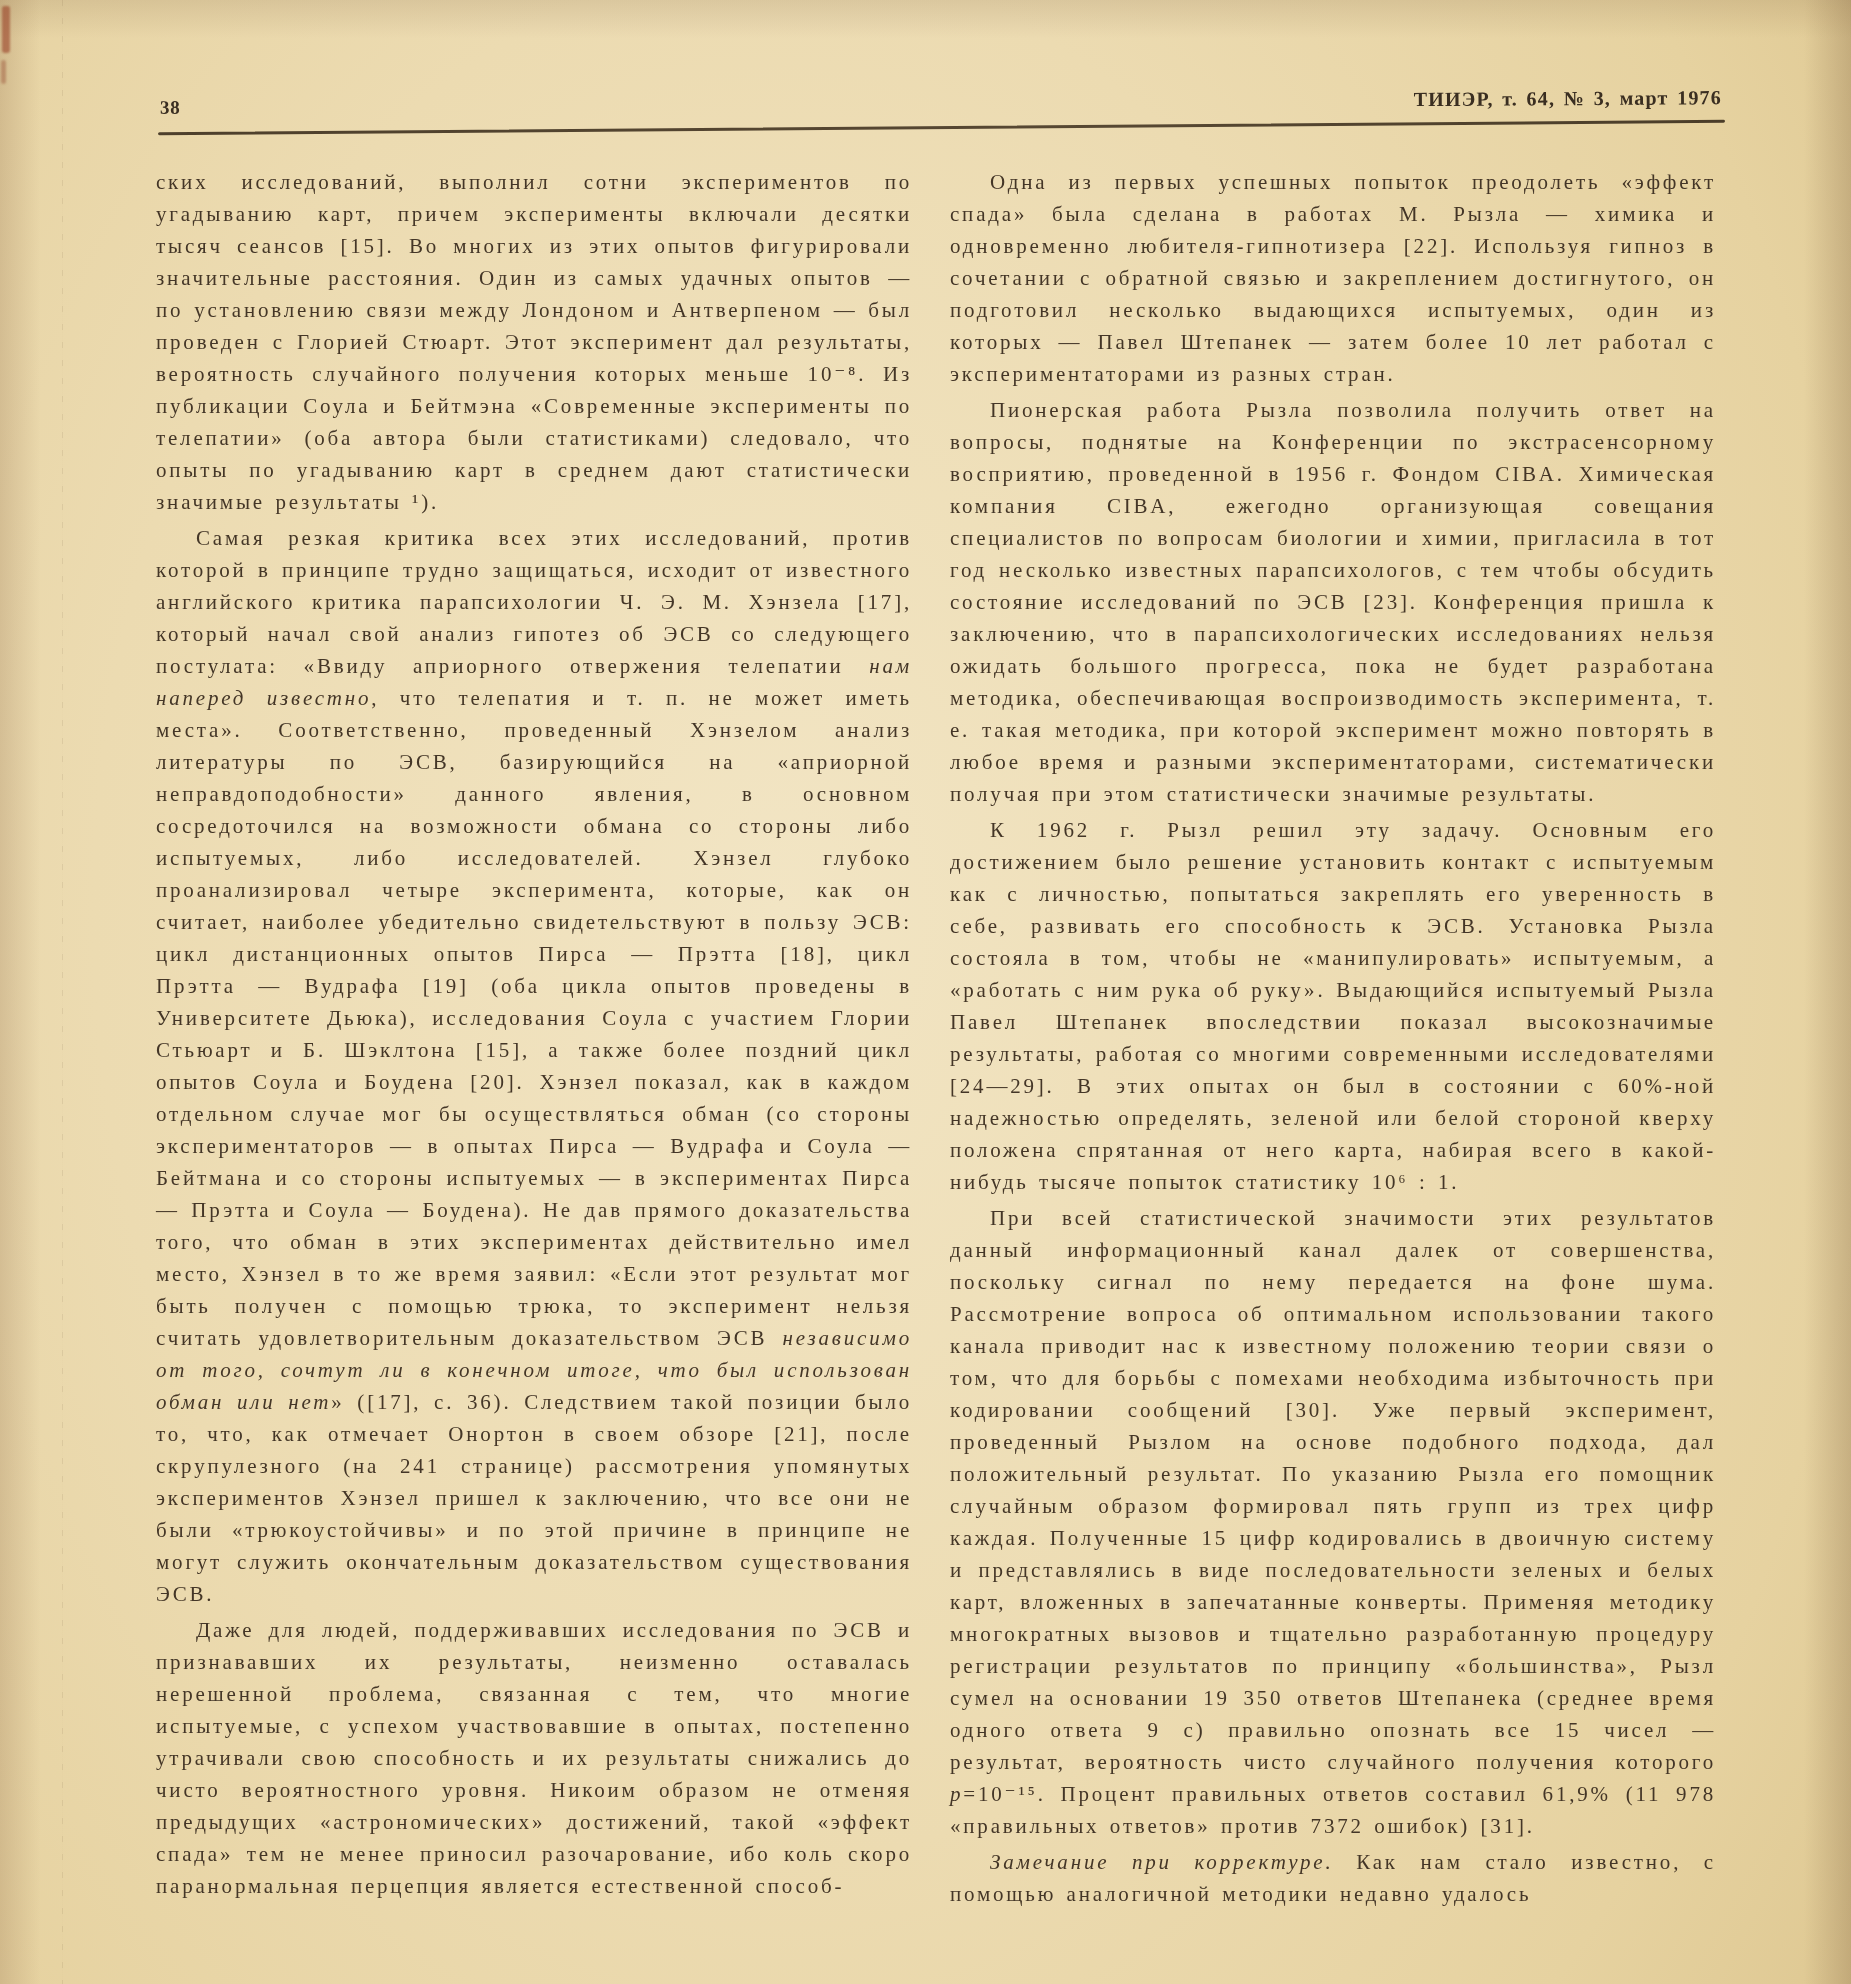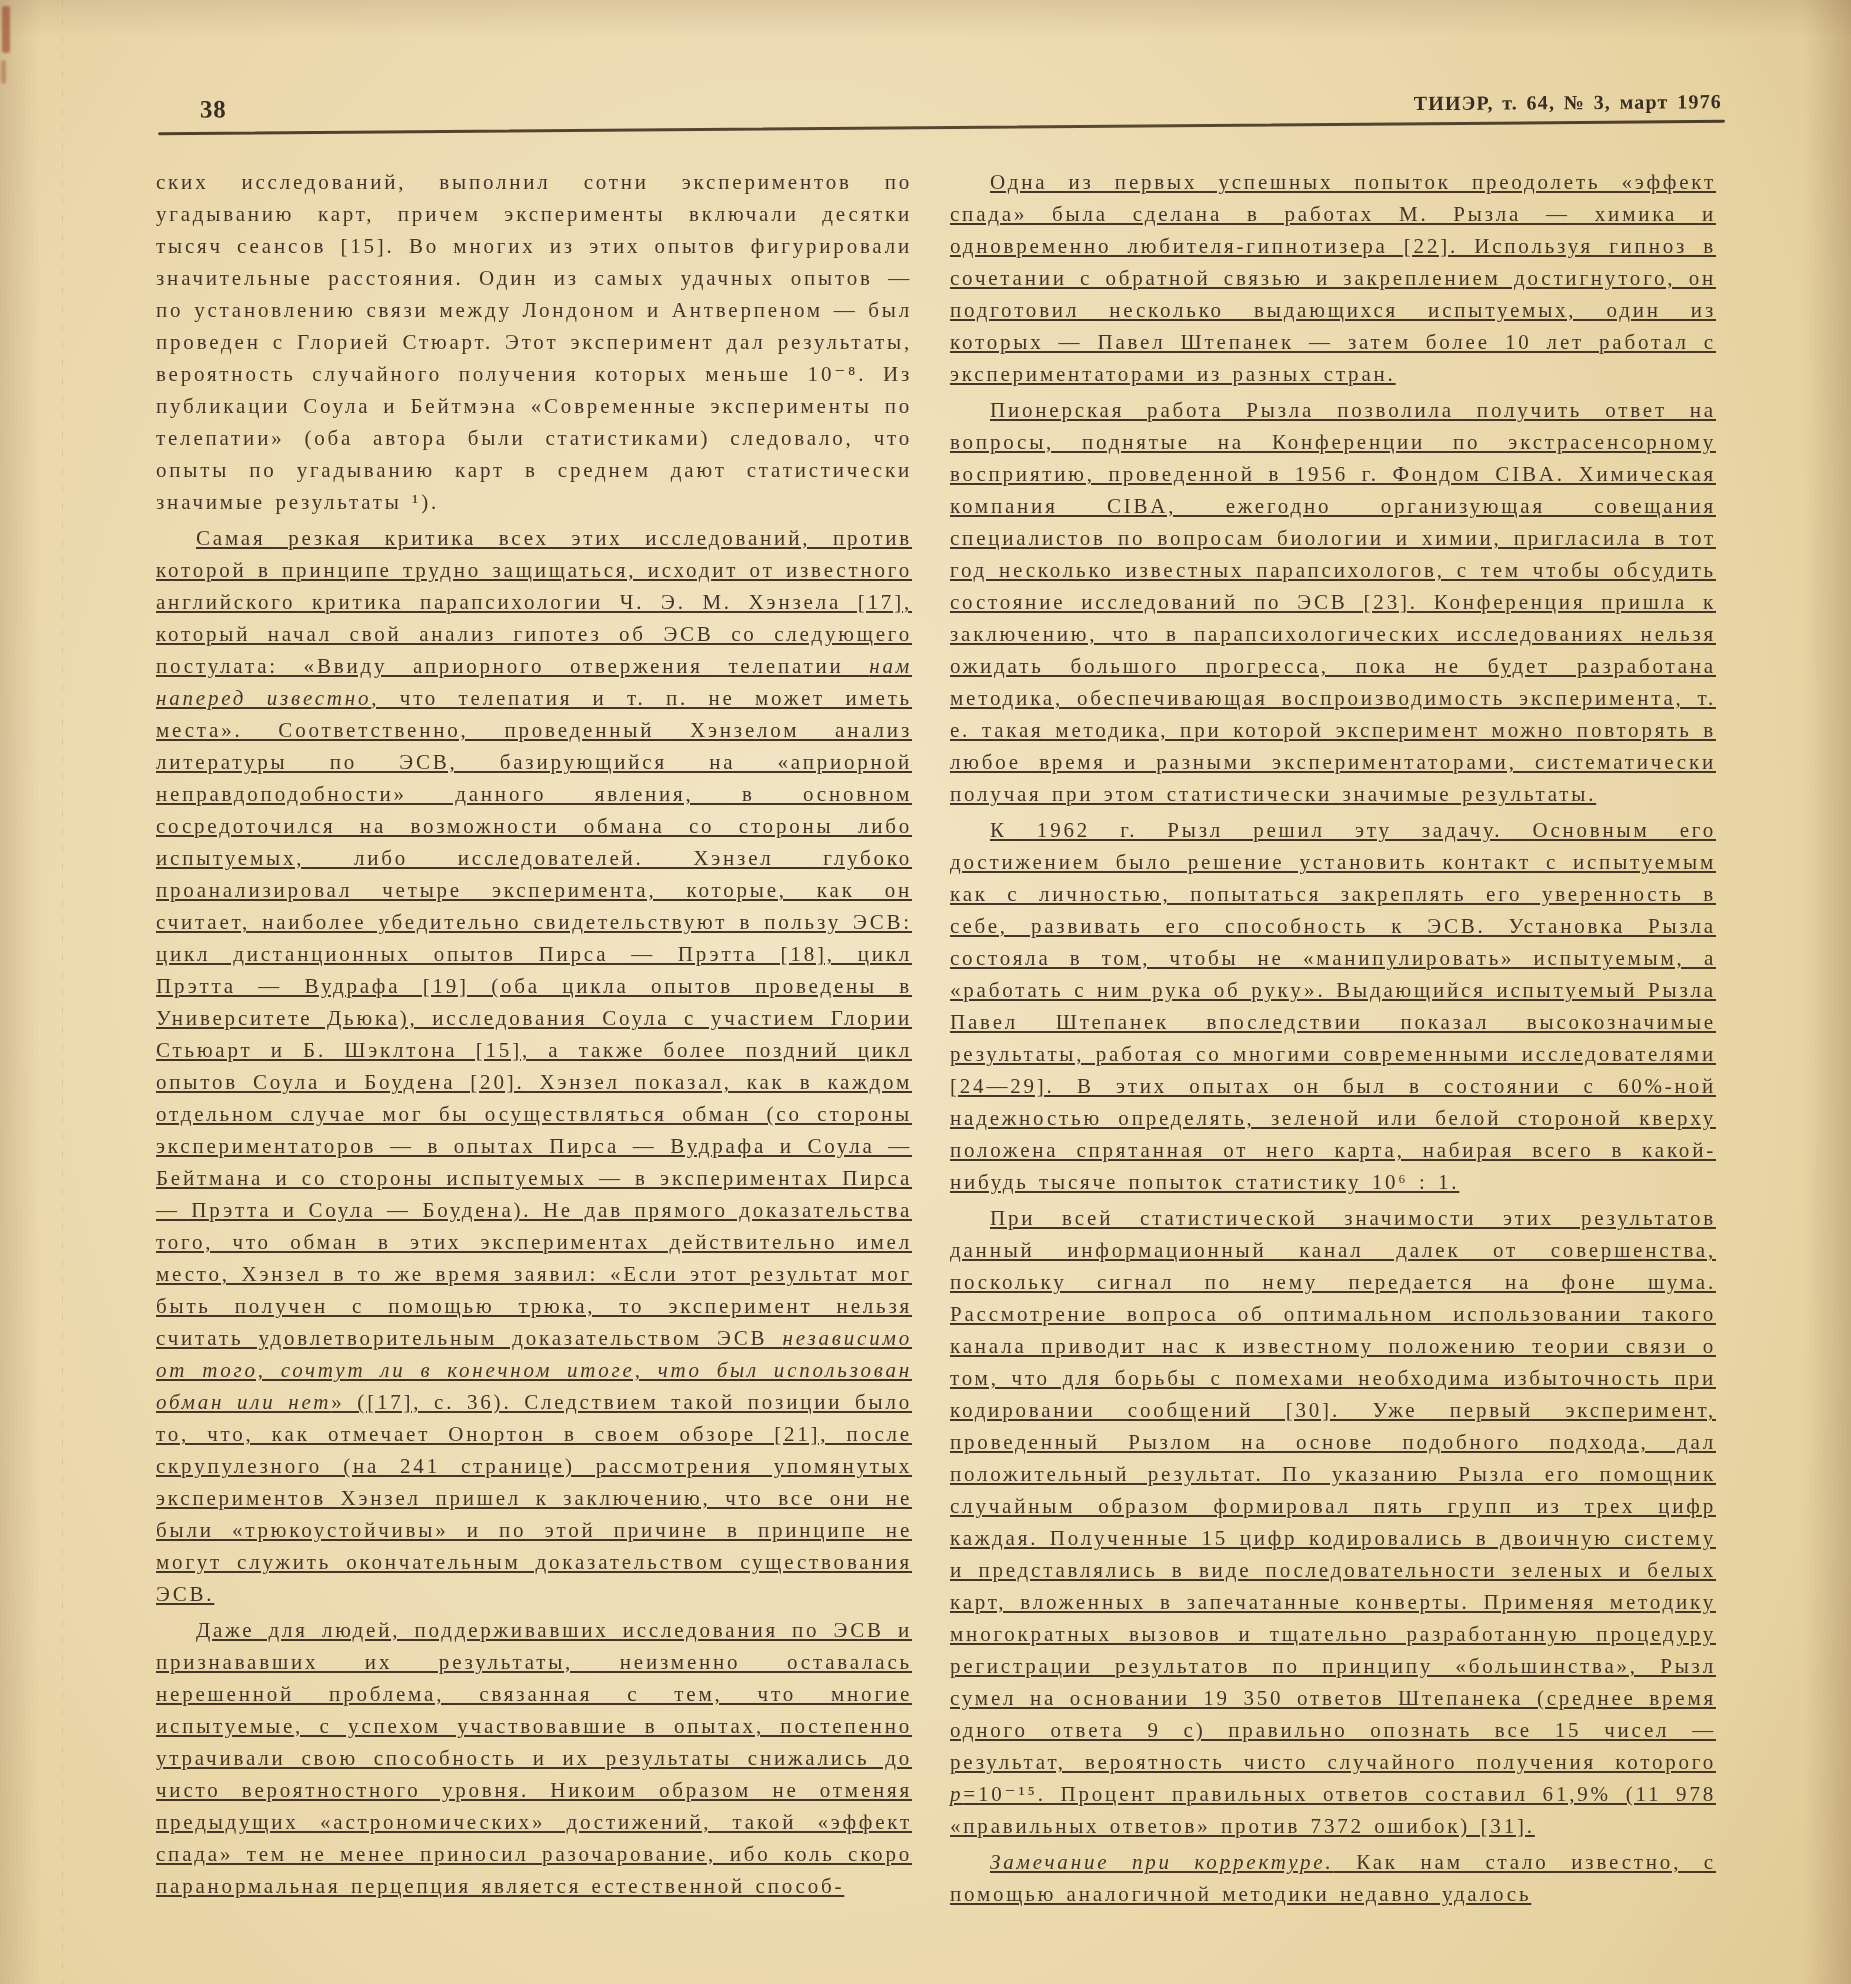--- a/index.html
+++ b/index.html
@@ -34,39 +34,39 @@
   .red-mark { position: absolute; border-radius: 2.4px; filter: blur(1.2px); }
   .red-mark.m1 { left: 2.4px;  top: 5.6px;  width: 8px; height: 47px; background: rgba(148,52,30,0.55); }
   .red-mark.m2 { left: 0.8px;  top: 60px; width: 5.6px; height: 24px;  background: rgba(140,58,34,0.35); }
   
   .header-row {
     position: absolute; left: 160px; right: 130px; top: 91px;
     display: flex; justify-content: space-between; align-items: baseline;
     transform: rotate(-0.35deg);
     font-weight: bold; color: #3a2e21;
   }
-  .page-number   { font-size: 25px; letter-spacing: 0.8px; margin-left: 40px; }
+  .page-number   { font-size: 19px; letter-spacing: 0.8px; }
   .journal-ref   { font-size: 20px; letter-spacing: 1.2px; word-spacing: 2.4px; }
   .header-rule {
     position: absolute; left: 158px; top: 126px; width: 1567px; height: 3.2px;
     background: linear-gradient(to right, #423422, #4c3d29 60%, #3f3220);
     transform: rotate(-0.45deg); border-radius: 1.6px; opacity: .93;
   }
   
   .col {
     position: absolute; top: 162px;
     text-align: justify;
     font-size: 21px; line-height: 32px;
     letter-spacing: 2.8px; word-spacing: 2.4px;
     overflow: hidden;
   }
   .col.left  { left: 152px;  width: 764px; height: 1921px; }
   .col.right { left: 946px; width: 774px; height: 2096px; }
   .para { margin: 4px; }
-  .para.ind { text-indent: 40px; text-decoration: underline; }
+  .para.ind { text-indent: 40px; }
   .it { font-style: italic; }
 </style>
 </head>
 <body>
 
 <div class="page">
 
   <div class="vignette"></div>
   <div class="crease"></div>
   <div class="red-mark m1"></div>

